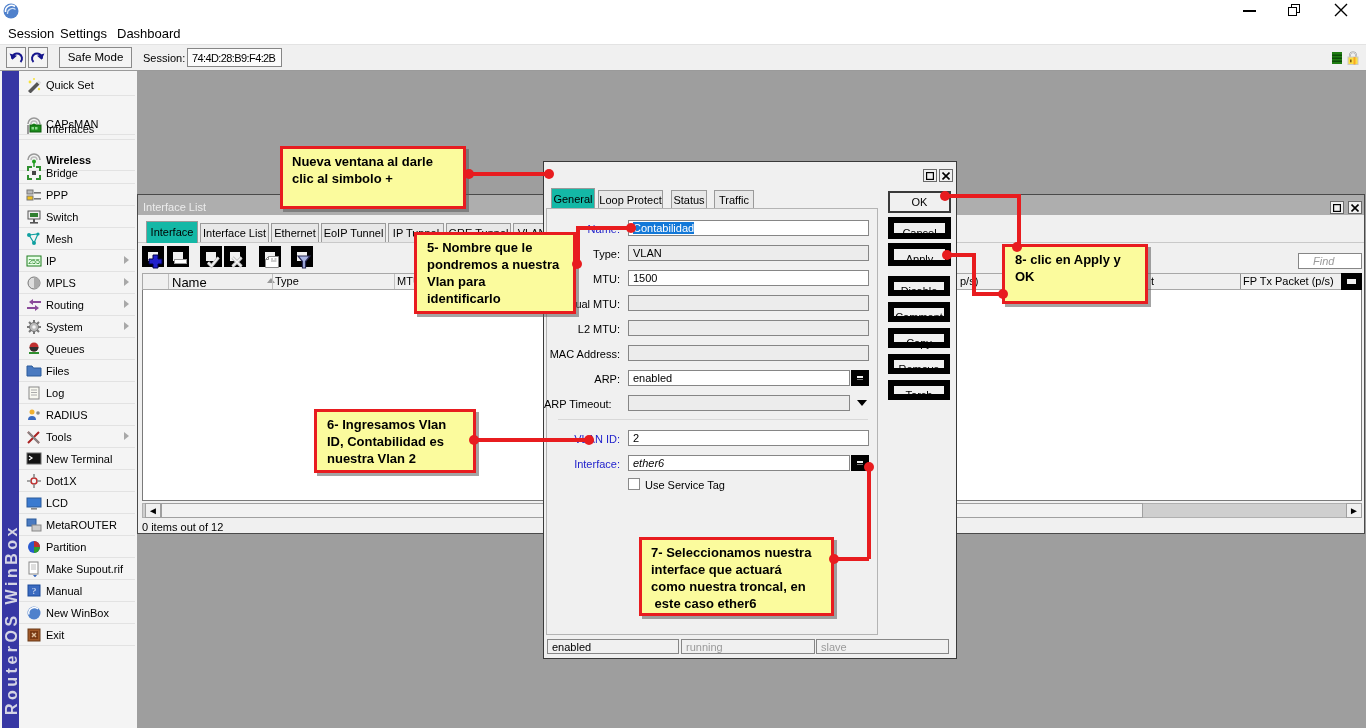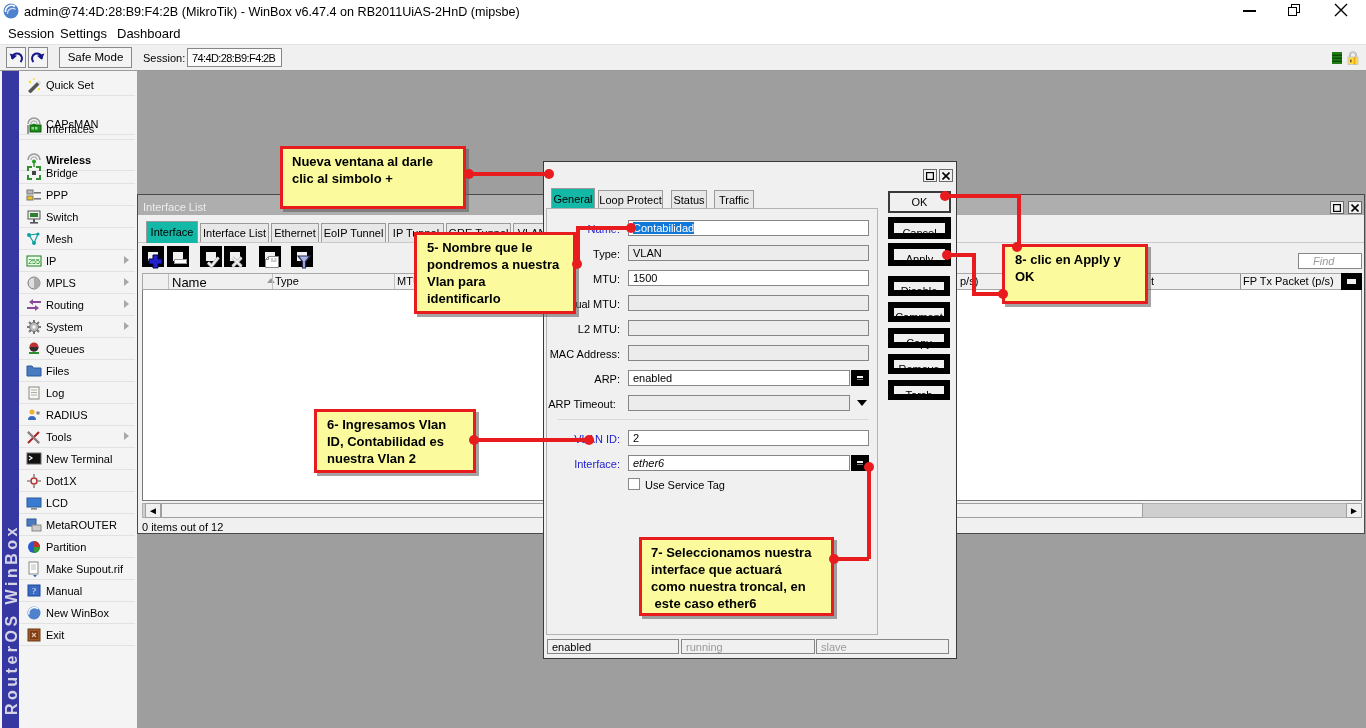--- a/index.html
+++ b/index.html
@@ -38,21 +38,20 @@
 .dot { position:absolute; width:10px; height:10px; border-radius:50%; background:#e81c1f; z-index:51; }
 </style></head>
 <body>
 
 <div class="abs" id="titlebar">
   <svg class="abs" style="left:3px;top:3px" width="16" height="16" viewBox="0 0 16 16">
       <circle cx="8" cy="8" r="7.5" fill="#4f81cc"></circle>
       <path d="M2.5 9 A6 6 0 0 1 12 3.5" stroke="#fff" stroke-width="1.6" fill="none"></path>
       <path d="M4.5 11 A5 5 0 0 1 12.5 6.5" stroke="#cfe0f5" stroke-width="1.2" fill="none"></path>
     </svg>
-  <div class="abs" id="titletext">admin@74:4D:28:B9:F4:2B (MikroTik) - WinBox v6.47.4 on RB2011UiAS-2HnD (mipsbe)</div>
   <div class="abs" style="left:1243px;top:10px;width:13px;height:1.5px;background:#000"></div>
   <div class="abs" style="left:1291px;top:4px;width:9px;height:9px;border:1.5px solid #000;background:#fff"></div>
   <div class="abs" style="left:1288px;top:7px;width:9px;height:9px;border:1.5px solid #000;background:#fff"></div>
   <svg class="abs" style="left:1334px;top:3px" width="14" height="14">
       <path d="M1 1 L13 13 M13 1 L1 13" stroke="#000" stroke-width="1.4"></path>
     </svg>
 </div>
 
 <div class="abs" id="menubar">
   <span style="left:8px">Session</span>
@@ -433,21 +432,21 @@
   <div class="abs" style="left:0px;top:186px;width:76px;text-align:right;">MAC Address:</div>
   <div class="field dfield" style="left:84px;top:183px;width:241px;height:16px"></div>
   <div class="abs" style="left:0px;top:211px;width:76px;text-align:right;">ARP:</div>
   <div class="field" style="left:84px;top:208px;width:222px;height:16px">enabled</div>
   <div class="btn" style="left:307px;top:208px;width:18px;height:16px">
       <svg width="9" height="9" style="display:block;margin-left:auto;margin-right:auto;margin-top:2px">
         <rect x="0" y="0" width="9" height="1.5" fill="#000"></rect>
         <path d="M0.5 3 H8.5 L4.5 8 Z" fill="#000"></path>
       </svg>
     </div>
-  <div class="abs" style="left:0px;top:236px;width:76px;text-align:center;">ARP Timeout:</div>
+  <div class="abs" style="left:0px;top:236px;width:76px;text-align:left;">ARP Timeout:</div>
   <div class="field dfield" style="left:84px;top:233px;width:222px;height:16px"></div>
   <div class="abs" style="left:313px;top:238px;width:0;height:0;border-top:6px solid #000;border-left:5px solid transparent;border-right:5px solid transparent"></div>
   <div class="abs" style="left:14px;top:257px;width:310px;height:1px;background:#d8d8d8"></div>
   <div class="abs" style="left:0px;top:271px;width:76px;text-align:right;color:#2222cc">VLAN ID:</div>
   <div class="field" style="left:84px;top:268px;width:241px;height:16px">2</div>
   <div class="abs" style="left:0px;top:296px;width:76px;text-align:right;color:#2222cc">Interface:</div>
   <div class="field" style="left:84px;top:293px;width:222px;height:16px;font-style:italic">ether6</div>
   <div class="btn" style="left:307px;top:293px;width:18px;height:16px">
       <svg width="9" height="9" style="display:block;margin-left:auto;margin-right:auto;margin-top:2px">
         <rect x="0" y="0" width="9" height="1.5" fill="#000"></rect>

